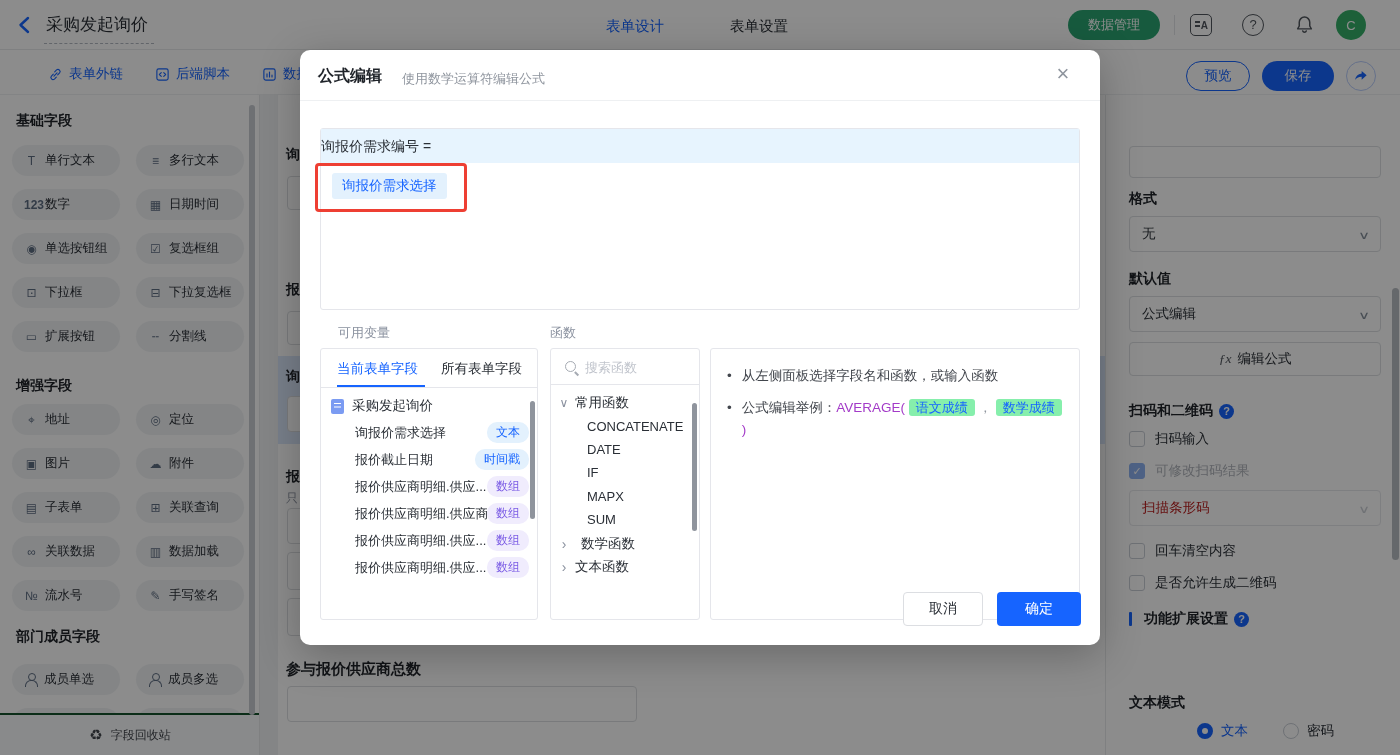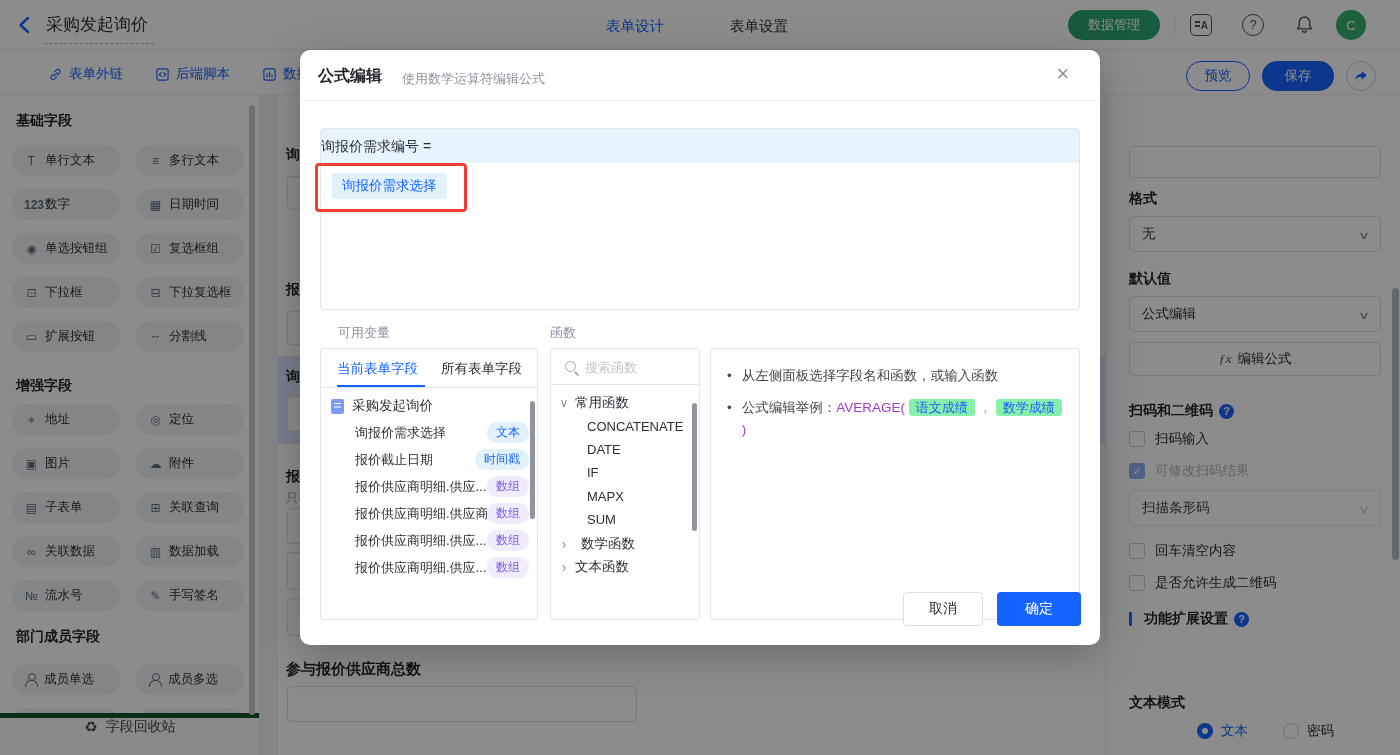--- a/index.html
+++ b/index.html
@@ -31,42 +31,42 @@
 
   
   .sidebar { position:absolute; left:0; top:95px; width:260px; height:660px; background:#fff; border-right:1px solid #e8e9eb; overflow:hidden; }
   .sec-title { position:absolute; left:16px; font-size:14px; font-weight:700; color:#1f2329; }
   .fbtn { position:absolute; width:108px; height:31px; border-radius:16px; background:#f1f3f5; display:flex; align-items:center; gap:6px; padding:0 8px 0 12px; font-size:12.5px; color:#2a2f36; cursor:pointer; white-space:nowrap; }
   .fbtn .ic { width:15px; flex:none; text-align:center; color:#5e6d82; font-size:12px; }
   .ic-num { font-size:8px; font-weight:700; letter-spacing:0; }
   .person { position:relative; width:14px; height:14px; display:inline-block; flex:none; }
   .person::before { content:""; position:absolute; top:0; left:4px; width:6px; height:6px; border:1.5px solid #5e6d82; border-radius:50%; }
   .person::after { content:""; position:absolute; bottom:0; left:1px; width:11px; height:6px; border:1.5px solid #5e6d82; border-bottom:none; border-radius:6px 6px 0 0; }
-  .recycle-bar { position:absolute; left:0; top:618px; width:260px; height:42px; background:#fafbfd; border-top:5px solid #14532d; display:flex; align-items:flex-start; justify-content:center; gap:8px; font-size:14px; color:#42464d; cursor:pointer; }
+  .recycle-bar { position:absolute; left:0; top:618px; width:260px; height:42px; background:#fafbfd; border-top:2px solid #14532d; display:flex; align-items:center; justify-content:center; gap:8px; font-size:12px; color:#42464d; cursor:pointer; }
   .recyc::before { content:"♻"; color:#42464d; font-size:15px; }
   .side-scroll { position:absolute; left:249px; top:10px; width:6px; height:610px; background:#c9ccd1; border-radius:3px; }
 
   
   .canvas-card { position:absolute; left:278px; top:95px; width:827px; height:660px; background:#fff; }
   .c-label { position:absolute; font-size:14px; font-weight:600; color:#1f2329; white-space:nowrap; }
   .c-sub { position:absolute; font-size:12px; color:#8a919f; }
   .cinput { position:absolute; background:#fff; border:1px solid #dcdee2; border-radius:4px; }
   .c-selected { position:absolute; left:0px; top:261px; width:827px; height:88px; background:#dbe7fb; }
 
   
   .props { position:absolute; left:1105px; top:95px; width:295px; height:660px; background:#fff; border-left:1px solid #e8e9eb; }
   .p-tabs { position:absolute; left:0; top:0; width:295px; height:42px; border-bottom:1px solid #e8e9eb; }
   .p-tab { position:absolute; top:12px; font-size:14px; color:#2a2f36; cursor:pointer; }
   .p-tab.active { color:#1664ff; font-weight:600; }
   .p-underline { position:absolute; left:55px; top:39px; width:64px; height:3px; background:#1664ff; border-radius:2px; }
   .p-label { position:absolute; font-size:14px; font-weight:700; color:#1f2329; display:flex; align-items:center; gap:6px; }
   .sel { position:absolute; height:36px; border:1px solid #dcdee2; border-radius:4px; background:#fff; display:flex; align-items:center; padding:0 12px; font-size:13.5px; color:#2a2f36; cursor:pointer; }
   .sel .chev { margin-left:auto; }
   .chev::before { content:"∨"; color:#86909c; font-size:11px; display:inline-block; transform:scaleX(1.5); }
-  .sel.disabled { color:#404040; border-color:#e6e8ec; cursor:default; }
+  .sel.disabled { color:#b91c1c; border-color:#e6e8ec; cursor:default; }
   .sel.disabled .chev::before { color:#ccd0d6; }
   .p-btn { position:absolute; height:34px; border:1px solid #dcdee2; border-radius:4px; background:#fff; display:flex; align-items:center; justify-content:center; gap:6px; font-size:13.5px; color:#2a2f36; cursor:pointer; }
   .fx { font-style:italic; color:#51565d; font-family:"Liberation Serif","DejaVu Serif",serif; }
   .cb { position:absolute; display:flex; align-items:center; gap:10px; font-size:13.5px; color:#2a2f36; cursor:pointer; }
   .cb .box { width:16px; height:16px; border:1.5px solid #c9ced6; border-radius:3px; background:#fff; flex:none; }
   .cb.checked .box { background:#8fb3f2; border-color:#8fb3f2; }
   .cb.checked .box::before { content:"✓"; color:#fff; font-size:11px; display:block; text-align:center; line-height:14px; }
   .cb.disabled { color:#b0b4bb; cursor:default; }
   .qic { display:inline-block; width:15px; height:15px; border-radius:50%; background:#1664ff; color:#fff; font-size:11px; line-height:15px; text-align:center; font-weight:700; cursor:pointer; }
   .qic::before { content:"?"; }

